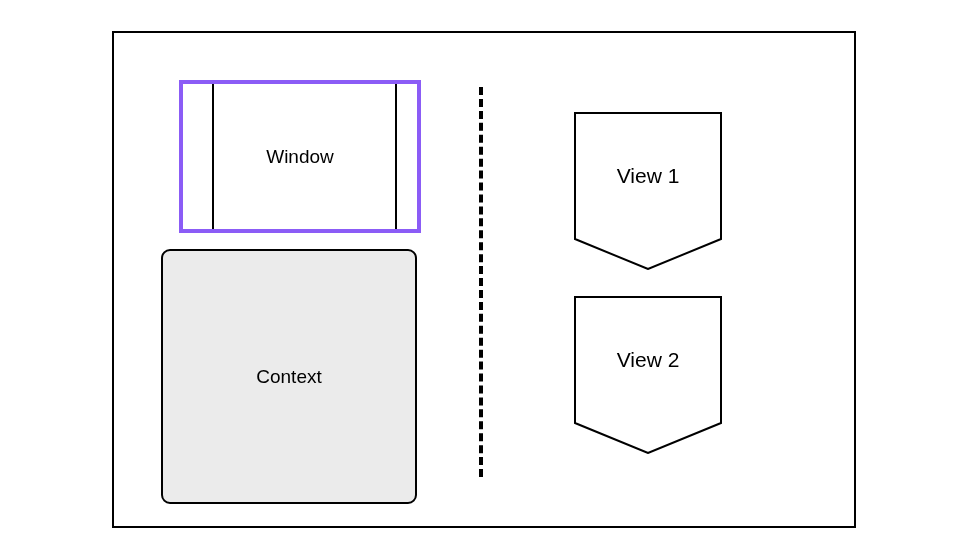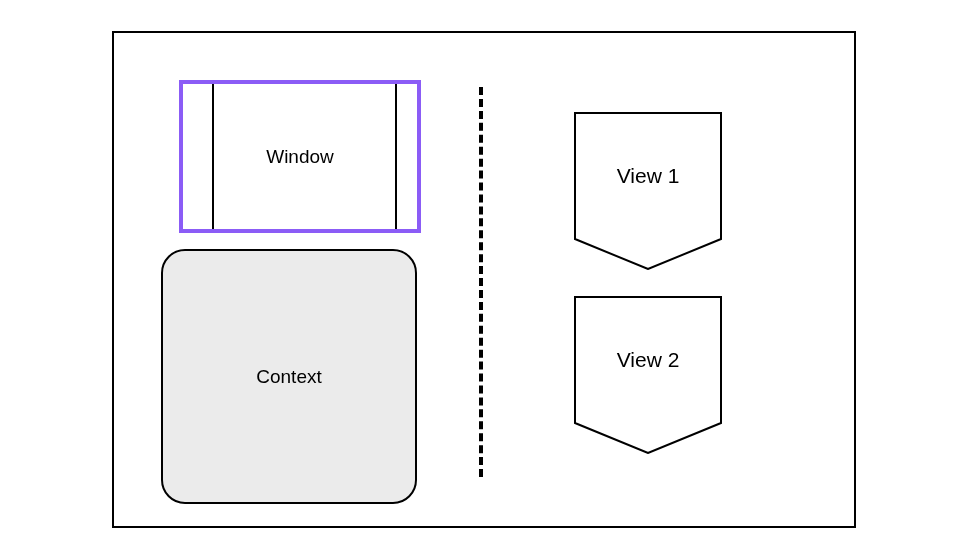--- a/index.html
+++ b/index.html
@@ -85,21 +85,21 @@
   }
 
   
   .controller-shape {
     position: absolute;
     left: 161px;
     top: 249px;
     width: 256px;
     height: 255px;
     border: 2px solid #000000;
-    border-radius: 24px;
+    border-radius: 9px;
     box-sizing: border-box;
     background: #ebebeb;
     display: flex;
     flex-direction: row;
     align-items: center;
     justify-content: center;
   }
   .controller-line {
     font-size: 19px;
     line-height: 29px;

